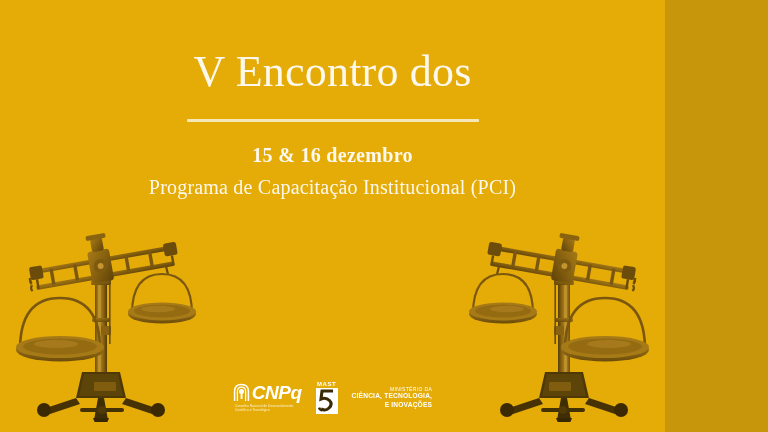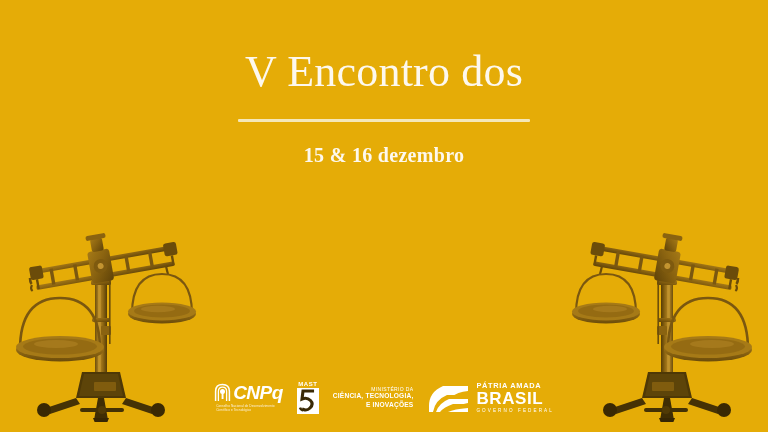--- a/index.html
+++ b/index.html
@@ -2,21 +2,21 @@
 <html><head>
 <meta charset="utf-8">
 <style>
   html, body {
     margin: 0;
     padding: 0;
     background: #c8960a;
   }
   #poster {
     position: relative;
-    width: 768px;
+    width: 665px;
     height: 432px;
     overflow: hidden;
     background: #e5ac07;
     font-family: "Liberation Serif", "DejaVu Serif", serif;
     user-select: none;
   }
 
   
   .scale {
     position: absolute;
@@ -294,20 +294,21 @@
   </div>
 
   <div class="content">
     <h1 class="title">
       <span class="line">V Encontro dos</span>
     </h1>
 
     <div class="rule"></div>
 
     <p class="date">15 &amp; 16 dezembro</p>
+    <p class="programme">Programa de Capacitação Institucional (PCI)</p>
   </div>
 
   <div class="logo-bar">
 
     <div class="logo logo-cnpq">
       <div class="cnpq-row">
         <svg width="17" height="19" viewBox="0 0 17 19" aria-hidden="true">
           <path d="M1.6 18 L1.6 8.2 Q1.6 1.4 8.5 1.4 Q15.4 1.4 15.4 8.2 L15.4 18" fill="none" stroke="#ffffff" stroke-width="1.5"></path>
           <path d="M4.4 18 L4.4 8.4 Q4.4 4.1 8.5 4.1 Q12.6 4.1 12.6 8.4 L12.6 18" fill="none" stroke="#ffffff" stroke-width="1.3"></path>
           <circle cx="8.5" cy="8.6" r="2.5" fill="#ffffff"></circle>
@@ -326,29 +327,15 @@
         <path d="M6 22.6 Q3.5 21.6 3 19.6" fill="none" stroke="#3a2a06" stroke-width="2.4"></path>
       </svg>
     </div>
 
     <div class="logo logo-ministry">
       <span class="min-small">MINISTÉRIO DA</span>
       <span class="min-big">CIÊNCIA, TECNOLOGIA,</span>
       <span class="min-big">E INOVAÇÕES</span>
     </div>
 
-    <div class="logo logo-brasil">
-      <svg width="44" height="32" viewBox="0 0 44 32" aria-hidden="true">
-        <path d="M2 30 L2 24 Q2 10 16 4 L41 4 L41 9 Q20 11 14 30 Z" fill="#ffffff"></path>
-        <path d="M6 30 Q8 18 20 13 L41 13 L41 17 Q26 19 20 30 Z" fill="#e5ac07"></path>
-        <path d="M9 30 Q12 21 22 17 L41 17 L41 21 Q29 23 25 30 Z" fill="#ffffff"></path>
-        <path d="M13 30 Q17 25 26 22 L41 22 L41 25 Q32 27 29 30 Z" fill="#e5ac07"></path>
-        <path d="M17 30 L41 30 L41 26 Q27 27 21 30 Z" fill="#ffffff"></path>
-      </svg>
-      <div class="brasil-text">
-        <div class="br-top">PÁTRIA AMADA</div>
-        <div class="br-main">BRASIL</div>
-        <div class="br-bot">GOVERNO FEDERAL</div>
-      </div>
-    </div>
 
   </div>
 </div>
 
 </body></html>

